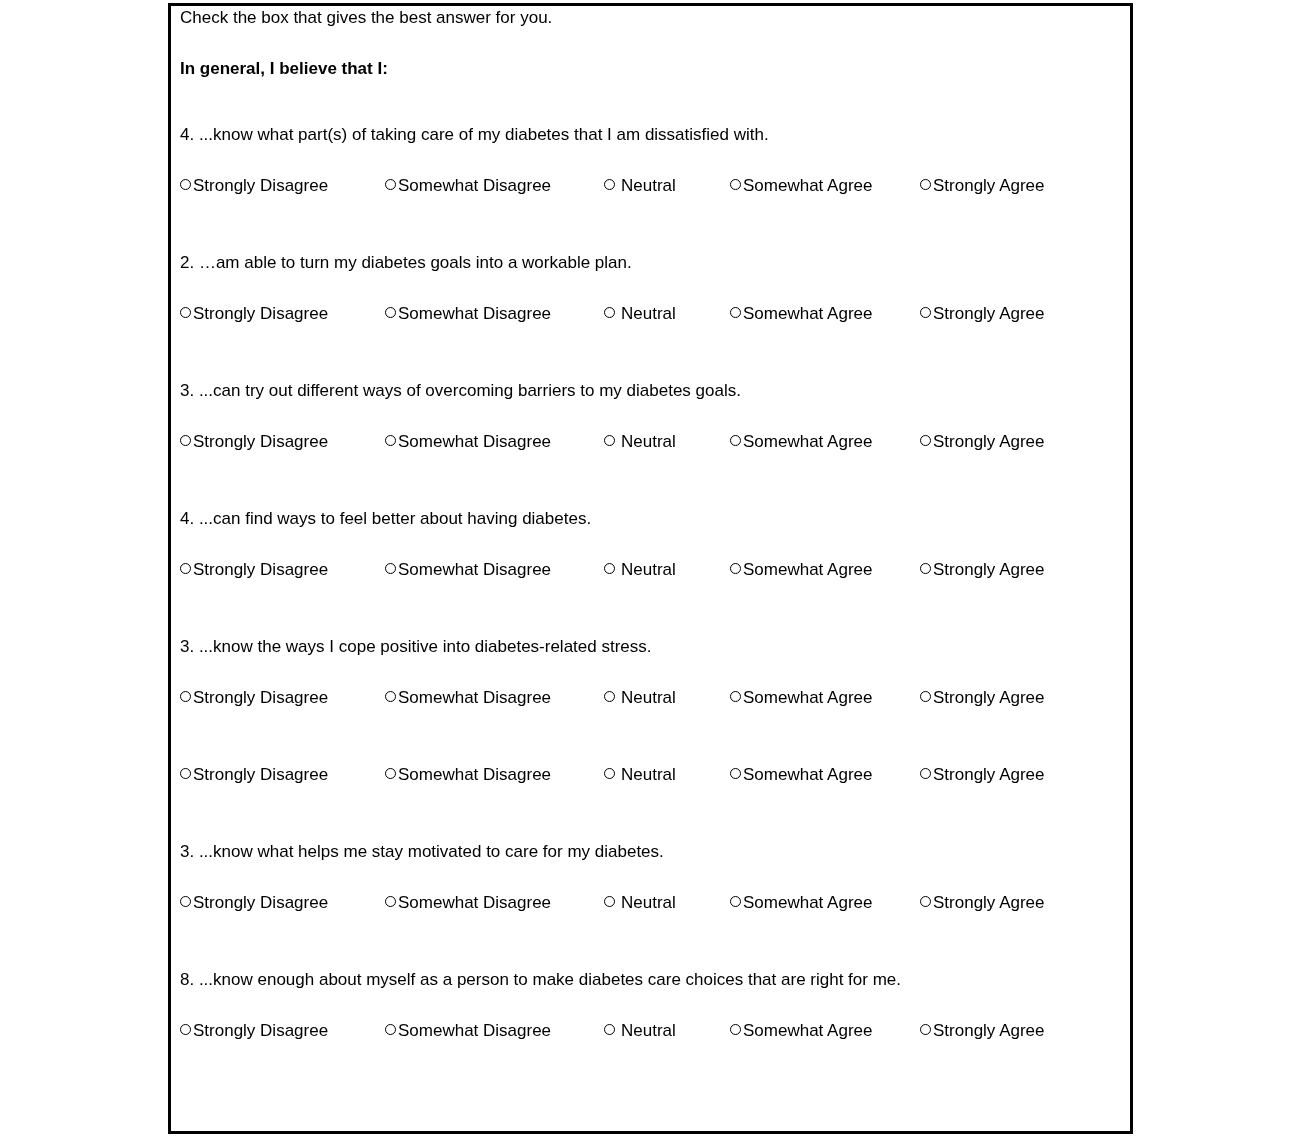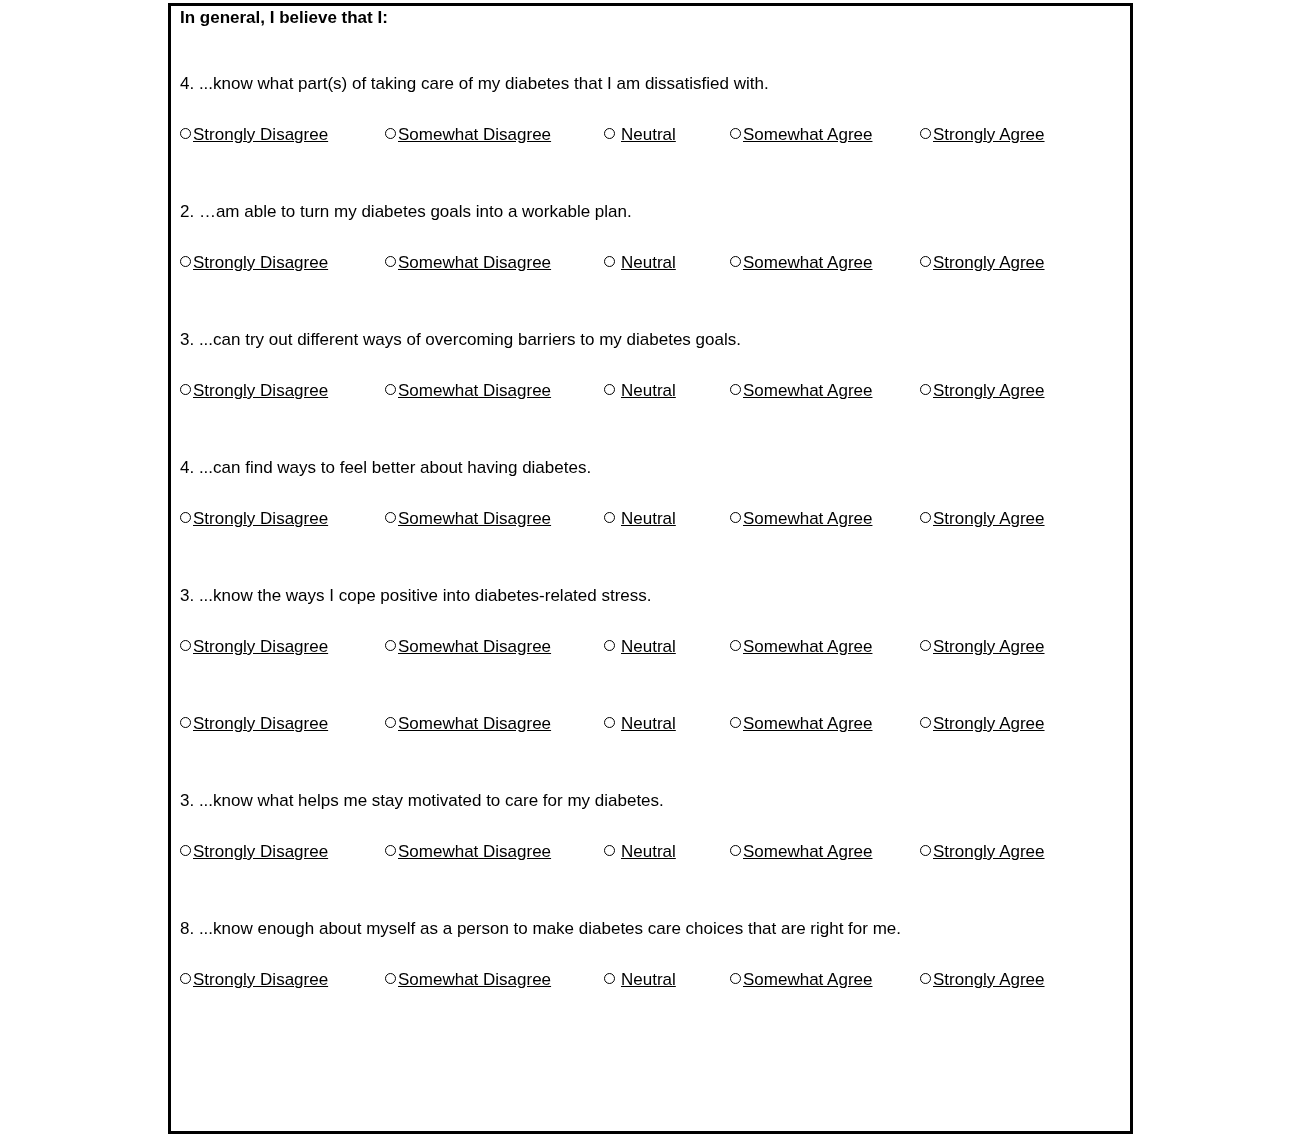--- a/index.html
+++ b/index.html
@@ -46,21 +46,20 @@
   }
   .options {
     margin-bottom: 59px;
     white-space: nowrap;
     line-height: 18px;
   }
   .opt {
     display: inline-block;
     white-space: nowrap;
     vertical-align: top;
-    text-decoration: underline;
   }
   .opt.c1 { width: 205px; }
   .opt.c2 { width: 219px; }
   .opt.c3 { width: 126px; }
   .opt.c4 { width: 190px; }
   .opt.c5 { width: auto; }
   .radio {
     display: inline-block;
     width: 9px;
     height: 9px;
@@ -75,20 +74,21 @@
   }
   .opt.neutral .radio {
     margin-right: 6px;
   }
 </style>
 </head>
 <body>
 
 <div class="form-box">
 
+  <p class="intro">Check the box that gives the best answer for you.</p>
 
   <p class="heading">In general, I believe that I:</p>
 
   <p class="question"><span>4. ...know what part(s) of taking care of my diabetes that I am </span><b>dissatisfied</b><span> with.</span></p>
   <div class="options">
     <span class="opt c1"><span class="radio"></span><span>Strongly Disagree</span></span><span class="opt c2"><span class="radio"></span><span>Somewhat Disagree</span></span><span class="opt c3 neutral"><span class="radio"></span><span>Neutral</span></span><span class="opt c4"><span class="radio"></span><span>Somewhat Agree</span></span><span class="opt c5"><span class="radio"></span><span>Strongly Agree</span></span>
   </div>
 
   <p class="question"><span>2. …am able to turn my diabetes goals into a workable plan.</span><b></b><span></span></p>
   <div class="options">

